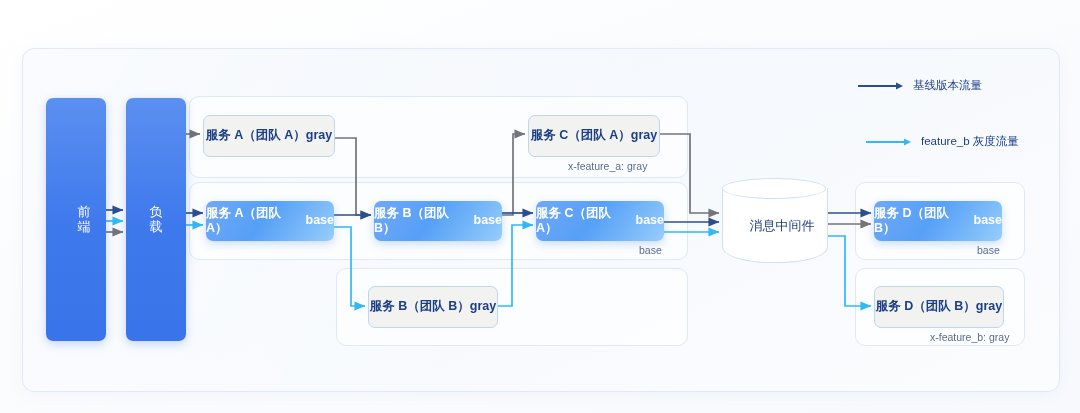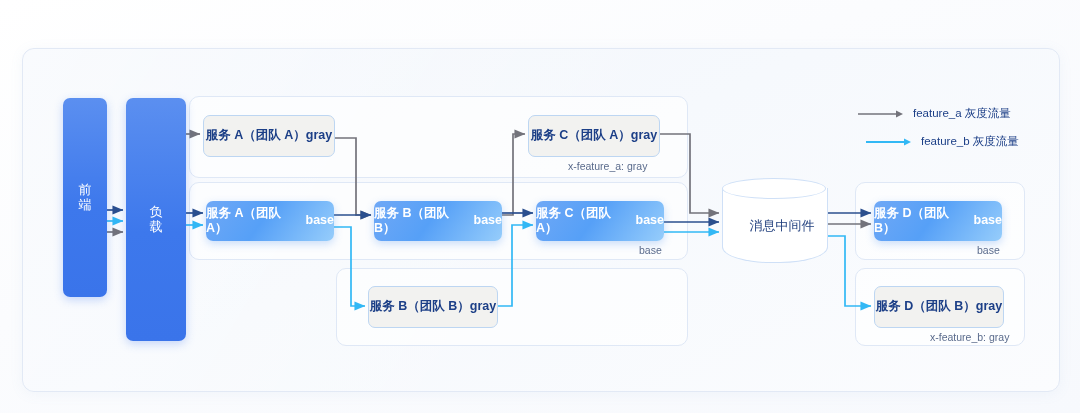--- a/index.html
+++ b/index.html
@@ -78,21 +78,21 @@
 
   <div class="card"></div>
 
 
   <div class="panel" style="left:189px;top:96px;width:497px;height:80px;"></div>
   <div class="panel" style="left:189px;top:182px;width:497px;height:76px;"></div>
   <div class="panel" style="left:336px;top:268px;width:350px;height:76px;"></div>
   <div class="panel" style="left:855px;top:182px;width:168px;height:76px;"></div>
   <div class="panel" style="left:855px;top:268px;width:168px;height:76px;"></div>
 
-  <div class="vbar" style="left:63px;top:98px;width:44px;height:199px;">
+  <div class="vbar" style="left:46px;top:98px;width:44px;height:243px;padding-left:16px;">
     <span>前端</span>
   </div>
   <div class="vbar" style="left:126px;top:98px;width:60px;height:243px;">
     <span>负载</span>
   </div>
 
   <svg class="wires" viewBox="0 0 1080 413">
     <defs>
       <marker id="ah-base" markerWidth="7" markerHeight="7" refX="6.2" refY="3" orient="auto">
         <path d="M0,0.4 L6.4,3 L0,5.6 z" fill="#2b4f8e"></path>
@@ -183,26 +183,26 @@
   </div>
   <div class="tag" style="left:977px;top:244px;">base</div>
 
   <div class="node gray" style="left:874px;top:286px;width:128px;height:40px;">
     <div class="l1">服务 D（团队 B）</div>
     <div class="l2">gray</div>
   </div>
   <div class="tag" style="left:906px;top:331px;margin-left:24px;">x-feature_b: gray</div>
 
   <div class="legend" style="left:858px;top:78px;width:200px;height:78px;">
-    <div class="lg-row" style="left:0;top:28px;">
+    <div class="lg-row" style="left:0;top:0;">
       <svg width="46" height="10">
-        <line x1="0" y1="5" x2="38" y2="5" stroke="#73737b" stroke-width="1.6"></line>
-        <path d="M38,1.6 L45,5 L38,8.4 z" fill="#73737b"></path>
+        <line x1="0" y1="5" x2="38" y2="5" stroke="#2b4f8e" stroke-width="1.9"></line>
+        <path d="M38,1.6 L45,5 L38,8.4 z" fill="#2b4f8e"></path>
       </svg>
-      <span class="lg-txt">feature_a 灰度流量</span>
+      <span class="lg-txt">基线版本流量</span>
     </div>
     <div class="lg-row" style="left:8px;top:56px;">
       <svg width="46" height="10">
         <line x1="0" y1="5" x2="38" y2="5" stroke="#32b8f5" stroke-width="1.9"></line>
         <path d="M38,1.6 L45,5 L38,8.4 z" fill="#32b8f5"></path>
       </svg>
       <span class="lg-txt">feature_b 灰度流量</span>
     </div>
   </div>
 

